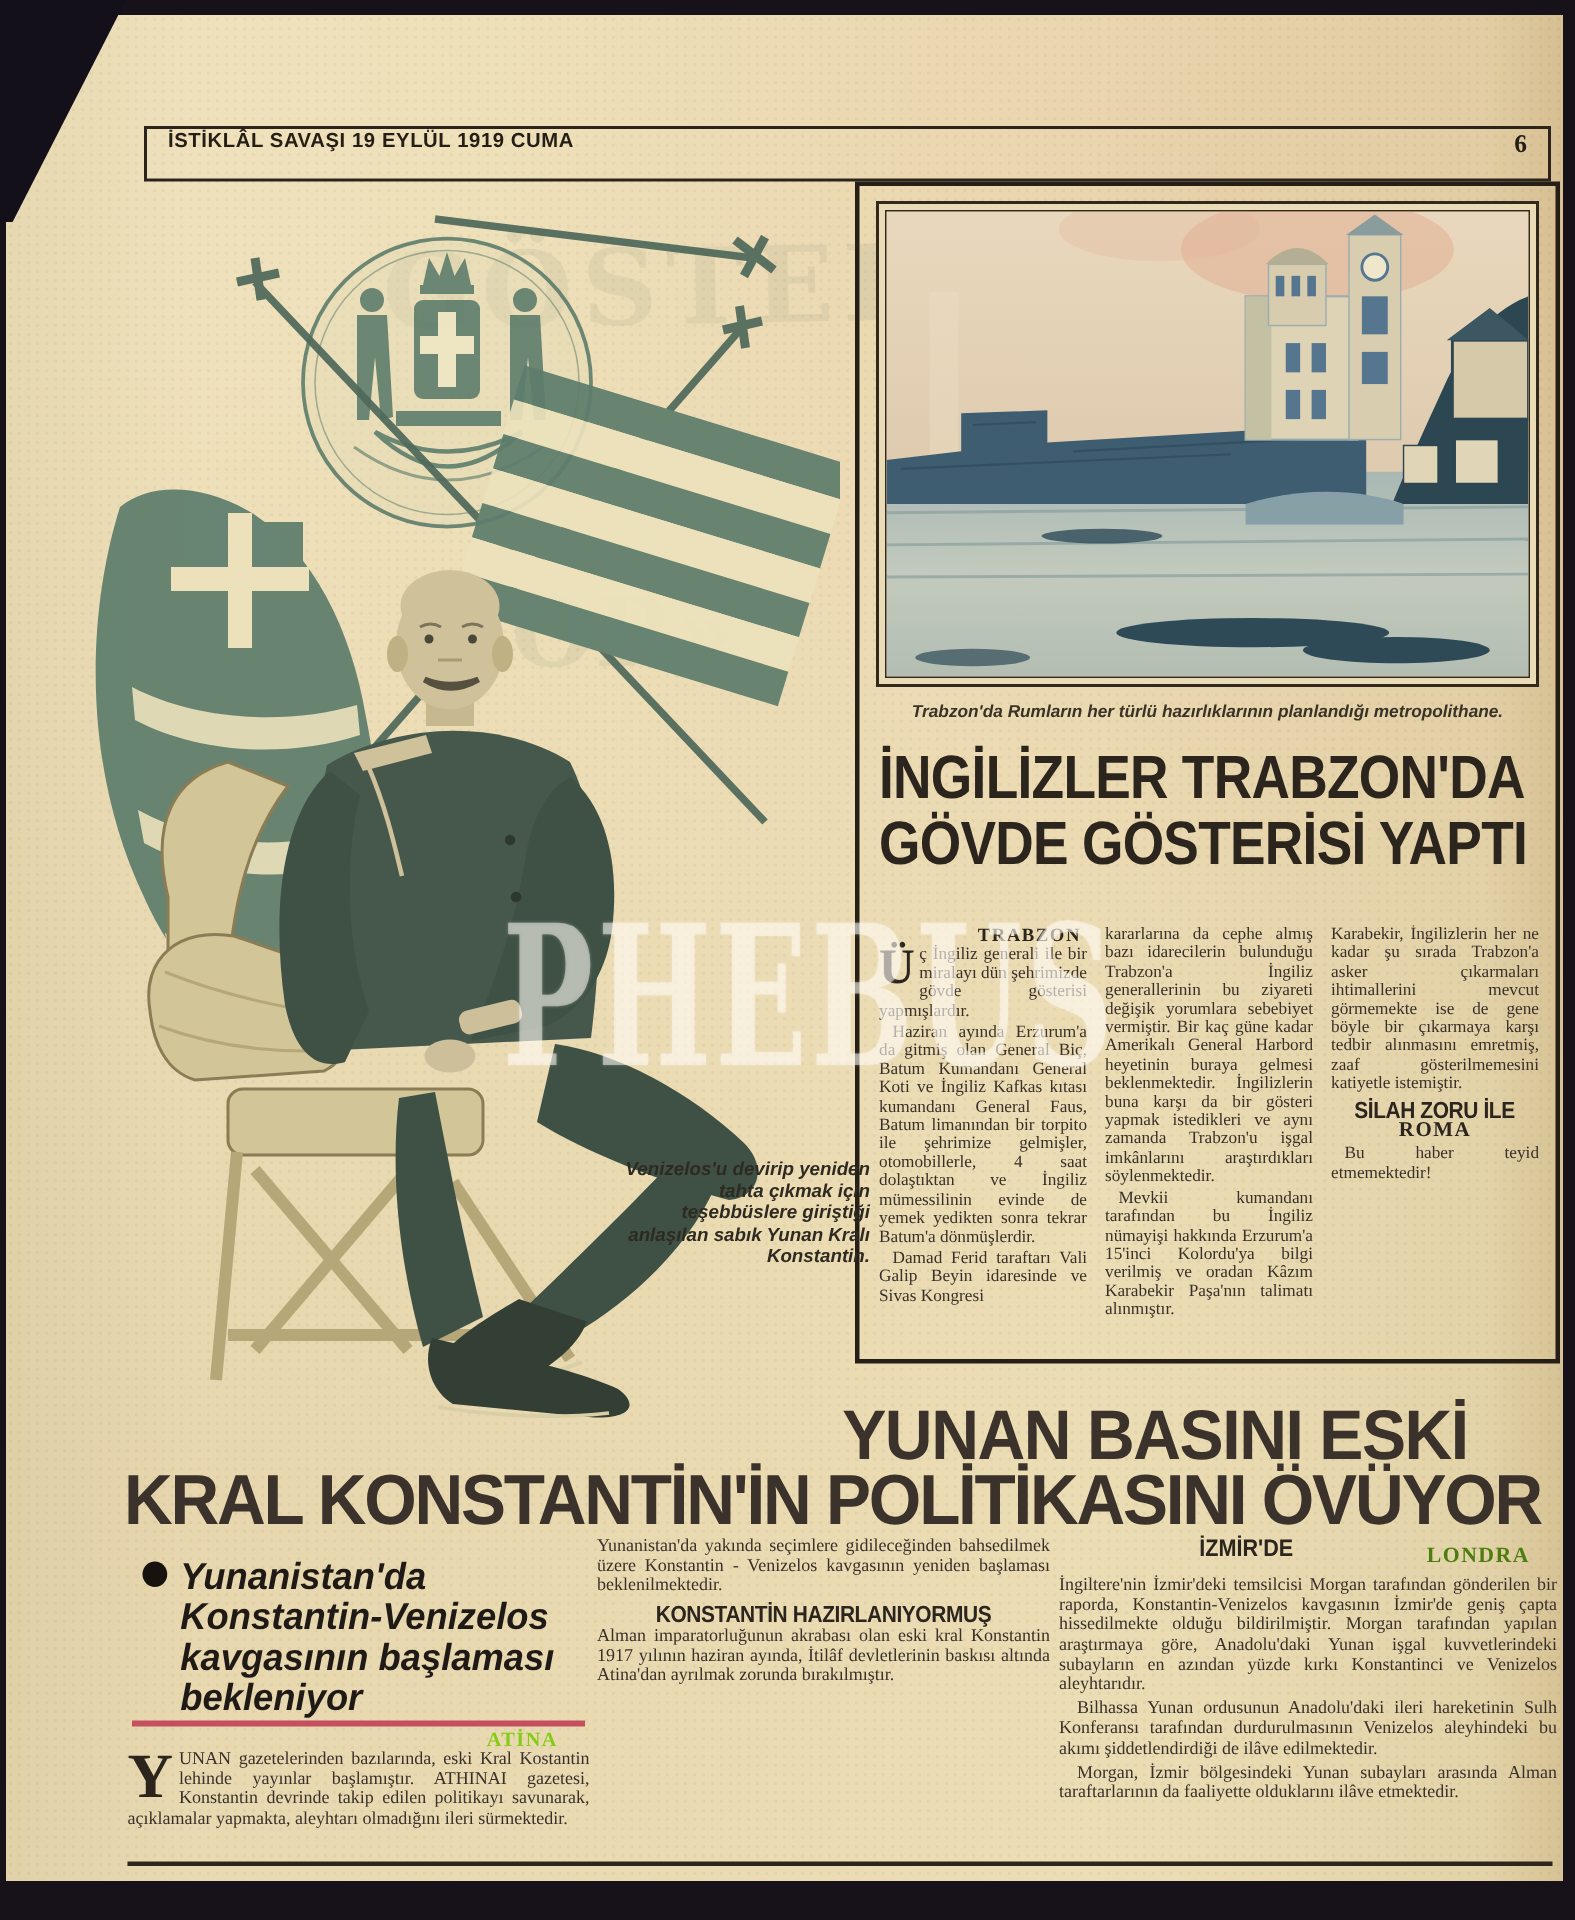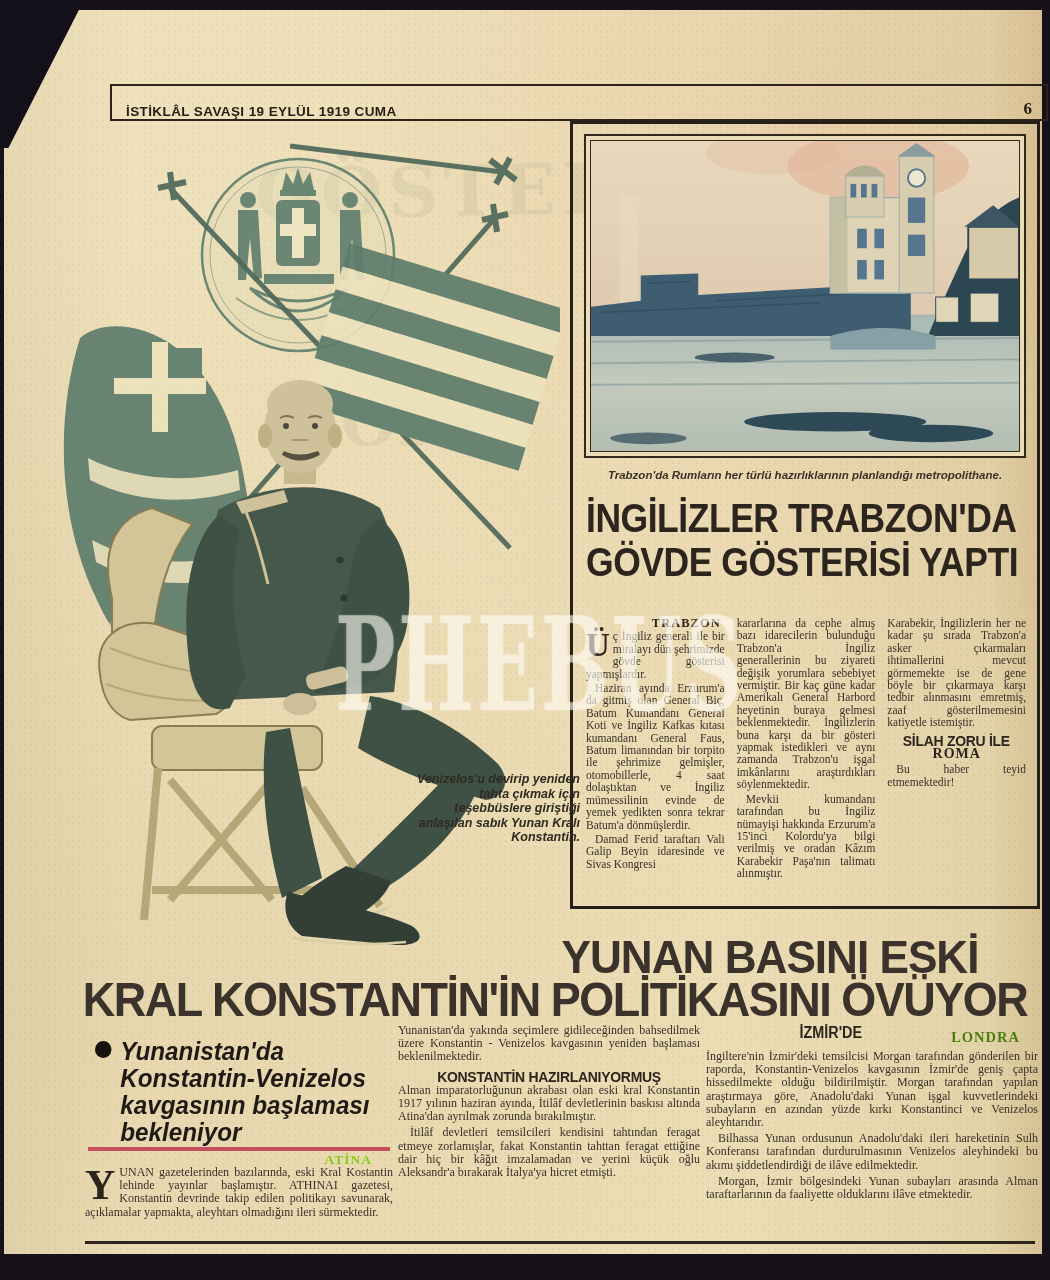--- a/index.html
+++ b/index.html
@@ -10,22 +10,22 @@
           radial-gradient(ellipse at 78% 10%,rgba(216,152,118,0.16),transparent 42%),
           radial-gradient(ellipse at 10% 80%,rgba(160,120,60,0.10),transparent 55%),
           linear-gradient(90deg,#e6d8b1,#efe1bb 12%,#ecdeb6 70%,#e3d3a9 95%,#d6c294);}
   .page::after{content:"";position:absolute;inset:0;pointer-events:none;
         background-image:radial-gradient(rgba(100,70,30,0.05) 1px,transparent 1.4px);
         background-size:6px 6px;}
   .edge-wedge{position:absolute;left:0;top:0;width:84px;height:148px;background:#14101a;
         clip-path:polygon(0 0,100% 0,10% 100%,0 100%);z-index:90;}
 
   
-  .masthead{position:absolute;left:110px;top:84px;width:938px;height:37px;box-sizing:border-box;
-        border:2.5px solid #2c241a;display:flex;align-items:flex-end;justify-content:space-between;
+  .masthead{position:absolute;left:96px;top:84px;width:938px;height:37px;box-sizing:border-box;
+        border:2.5px solid #2c241a;display:flex;align-items:flex-start;justify-content:space-between;
         padding:0 14px;z-index:10;}
   .masthead-title{font-family:"Liberation Sans",sans-serif;font-weight:700;font-size:13.5px;
         letter-spacing:.4px;color:#241e15;}
   .masthead-page{font-size:17px;font-weight:700;color:#241e15;}
 
   
   .ghost{position:absolute;font-family:"DejaVu Serif",serif;font-weight:700;color:#39584a;
         pointer-events:none;z-index:1;}
   .ghost1{left:255px;top:150px;font-size:70px;opacity:.07;letter-spacing:6px;transform:rotate(-1deg);}
   .ghost2{left:295px;top:385px;font-size:64px;opacity:.07;}
@@ -319,21 +319,20 @@
   <div class="red-rule"></div>
   <div class="atina">ATİNA</div>
   <div class="bt left-body">
     <p class="noind"><span class="dropcap">Y</span><span>UNAN gazetelerinden bazılarında, eski Kral Kostantin lehinde yayınlar başlamıştır. ATHINAI gazetesi, Konstantin devrinde takip edilen politikayı savunarak, açıklamalar yapmakta, aleyhtarı olmadığını ileri sürmektedir.</span></p>
   </div>
 
   <div class="bt mid-col">
     <p class="noind">Yunanistan'da yakında seçimlere gidileceğinden bahsedilmek üzere Konstantin - Venizelos kavgasının yeniden başlaması beklenilmektedir.</p>
     <div class="sub-sans">KONSTANTİN HAZIRLANIYORMUŞ</div>
     <p class="noind">Alman imparatorluğunun akrabası olan eski kral Konstantin 1917 yılının haziran ayında, İtilâf devletlerinin baskısı altında Atina'dan ayrılmak zorunda bırakılmıştır.</p>
-    <p>İtilâf devletleri temsilcileri kendisini tahtından feragat etmeye zorlamışlar, fakat Konstantin tahttan feragat ettiğine dair hiç bir kâğıt imzalamadan ve yerini küçük oğlu Aleksandr'a bırakarak İtalya'ya hicret etmişti.</p>
   </div>
 
   <div class="bt right-col">
     <div class="rc-heads">
       <span class="rc-izmir">İZMİR'DE</span>
       <span class="rc-londra">LONDRA</span>
     </div>
     <p class="noind">İngiltere'nin İzmir'deki temsilcisi Morgan tarafından gönderilen bir raporda, Konstantin-Venizelos kavgasının İzmir'de geniş çapta hissedilmekte olduğu bildirilmiştir. Morgan tarafından yapılan araştırmaya göre, Anadolu'daki Yunan işgal kuvvetlerindeki subayların en azından yüzde kırkı Konstantinci ve Venizelos aleyhtarıdır.</p>
     <p>Bilhassa Yunan ordusunun Anadolu'daki ileri hareketinin Sulh Konferansı tarafından durdurulmasının Venizelos aleyhindeki bu akımı şiddetlendirdiği de ilâve edilmektedir.</p>
     <p>Morgan, İzmir bölgesindeki Yunan subayları arasında Alman taraftarlarının da faaliyette olduklarını ilâve etmektedir.</p>

